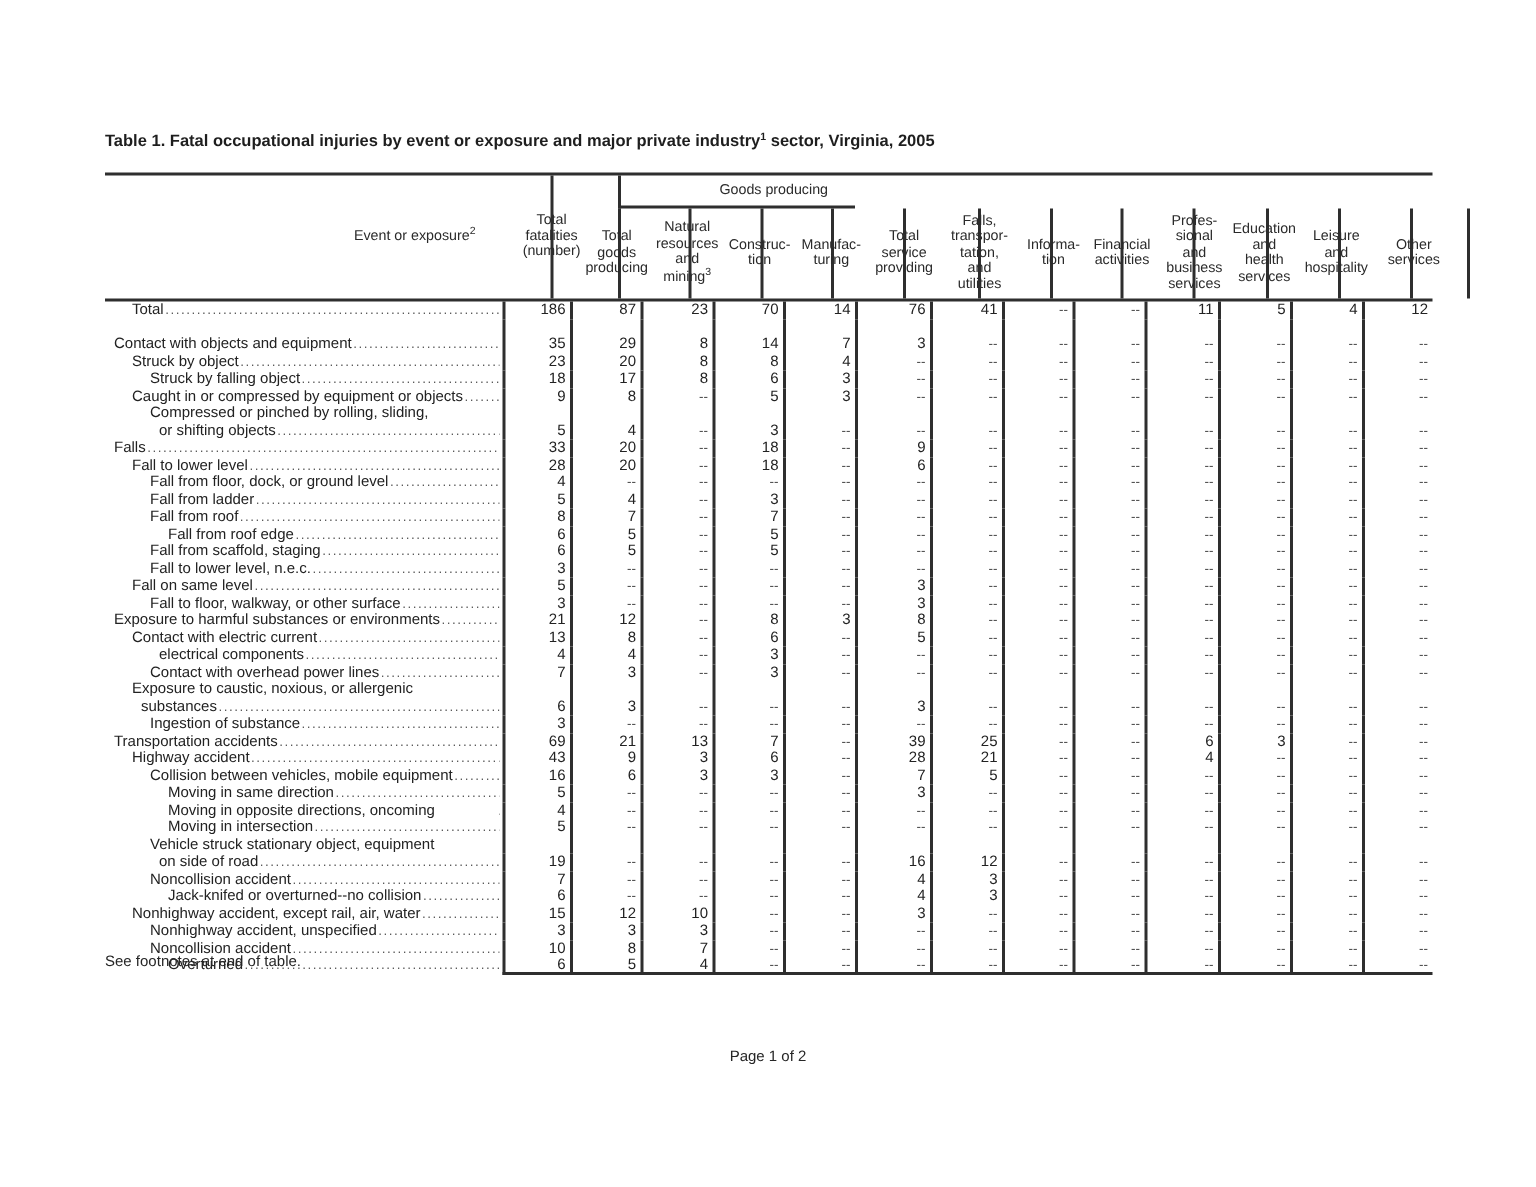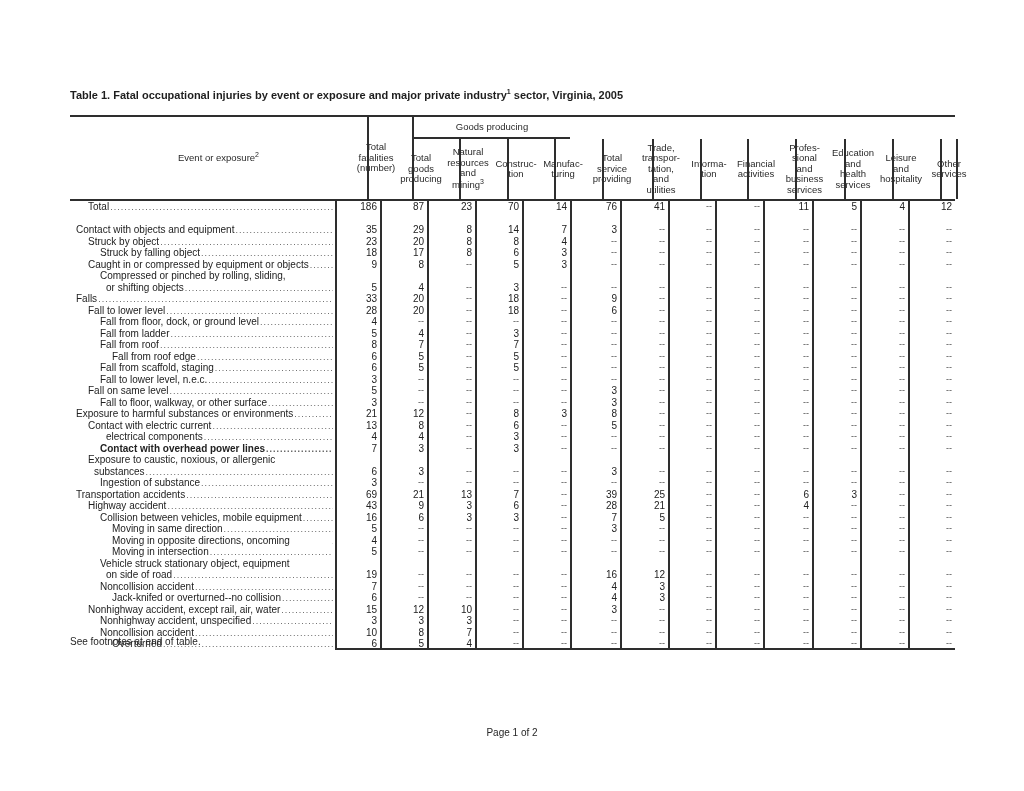--- a/index.html
+++ b/index.html
@@ -18,21 +18,21 @@
   .thead, .trow {
     display:grid;
     grid-template-columns:265px 45px 47px 48px 47px 48px 50px 48px 47px 48px 49px 48px 48px 47px;
   }
   .thead {
     grid-template-rows:22px 60px;
     border-top:2px solid #2e2e2e;
     border-bottom:2px solid #2e2e2e;
     font-size:9.5px; color:#2a2a2a;
   }
-  .hcell { display:flex; align-items:center; justify-content:center; text-align:center; padding:1px 7px; line-height:10.5px;margin-left:32px; }
+  .hcell { display:flex; align-items:center; justify-content:flex-end; text-align:center; padding:1px 18px; line-height:10.5px;margin-left:32px; }
   .hcell sup { font-size:7px; line-height:6px; }
   .h-event   { grid-row:1/3; grid-column:1; }
   .h-totfat  { grid-row:1/3; grid-column:2; border-left:2px solid #2e2e2e; }
   .g-goods   { grid-row:1; grid-column:3/7;  border-left:2px solid #2e2e2e; border-bottom:2px solid #2e2e2e; }
   .g-serv    { grid-row:1; grid-column:7/15; border-left:2px solid #2e2e2e; border-right:2px solid #2e2e2e; border-bottom:2px solid #2e2e2e; }
   .leaf      { grid-row:2; border-left:2px solid #2e2e2e; }
   .leaf.last { border-right:2px solid #2e2e2e; }
 
   .tbody { position:relative; }
   .trow { height:11.5px; }
@@ -42,21 +42,21 @@
   .cell.label .dots { flex:1 1 auto; overflow:hidden; white-space:nowrap; margin-left:1px; }
   .cell.label .dots::after {
     content:"....................................................................................................................................";
     font-size:9px; color:#5a5a5a; letter-spacing:1px;
   }
   .cell.num { border-left:2px solid #2e2e2e; text-align:right; padding-right:3px; color:#222; }
   .cell.num.dash { color:#4a4a4a; font-size:9px; }
   .bottom-rule { position:absolute; left:265px; right:0; bottom:0; height:2px; background:#2e2e2e; }
 
   .footnote { position:absolute; left:70px; top:636px; font-size:10px; color:#262626; }
-  .pageno   { position:absolute; left:0; top:727px; width:100%; text-align:center; font-size:10px; color:#262626; }
+  .pageno   { position:absolute; left:0; top:699px; width:100%; text-align:center; font-size:10px; color:#262626; }
 </style>
 </head>
 <body>
 
 <div class="page">
 
   <div class="title"><span>Table 1. Fatal occupational injuries by event or exposure and major private industry</span><sup>1</sup><span> sector, Virginia, 2005</span></div>
 
   <div class="tbl">
 
@@ -82,21 +82,21 @@
           <span>Construc-tion</span>
         </div>
       <div class="hcell leaf">
           <span>Manufac-turing</span>
         </div>
 
       <div class="hcell leaf">
           <span>Total service providing</span>
         </div>
       <div class="hcell leaf">
-          <span>Trade, transpor-tation, and utilities</span>
+          <span>Falls, transpor-tation, and utilities</span>
         </div>
       <div class="hcell leaf">
           <span>Informa-tion</span>
         </div>
       <div class="hcell leaf">
           <span>Financial activities</span>
         </div>
       <div class="hcell leaf">
           <span>Profes-sional and business services</span>
         </div>
@@ -503,21 +503,21 @@
           <div class="cell num dash">--</div>
           <div class="cell num dash">--</div>
           <div class="cell num dash">--</div>
           <div class="cell num dash">--</div>
           <div class="cell num dash">--</div>
           <div class="cell num dash">--</div>
           <div class="cell num dash">--</div>
           <div class="cell num dash">--</div>
         </div>
         <div class="trow">
-          <div class="cell label" style="padding-left: 30px; font-weight: bold;">
+          <div class="cell label" style="padding-left: 30px;">
             <span class="lt">Contact with overhead power lines</span>
             <span class="dots"></span>
           </div>
           <div class="cell num">7</div>
           <div class="cell num">3</div>
           <div class="cell num dash">--</div>
           <div class="cell num">3</div>
           <div class="cell num dash">--</div>
           <div class="cell num dash">--</div>
           <div class="cell num dash">--</div>

